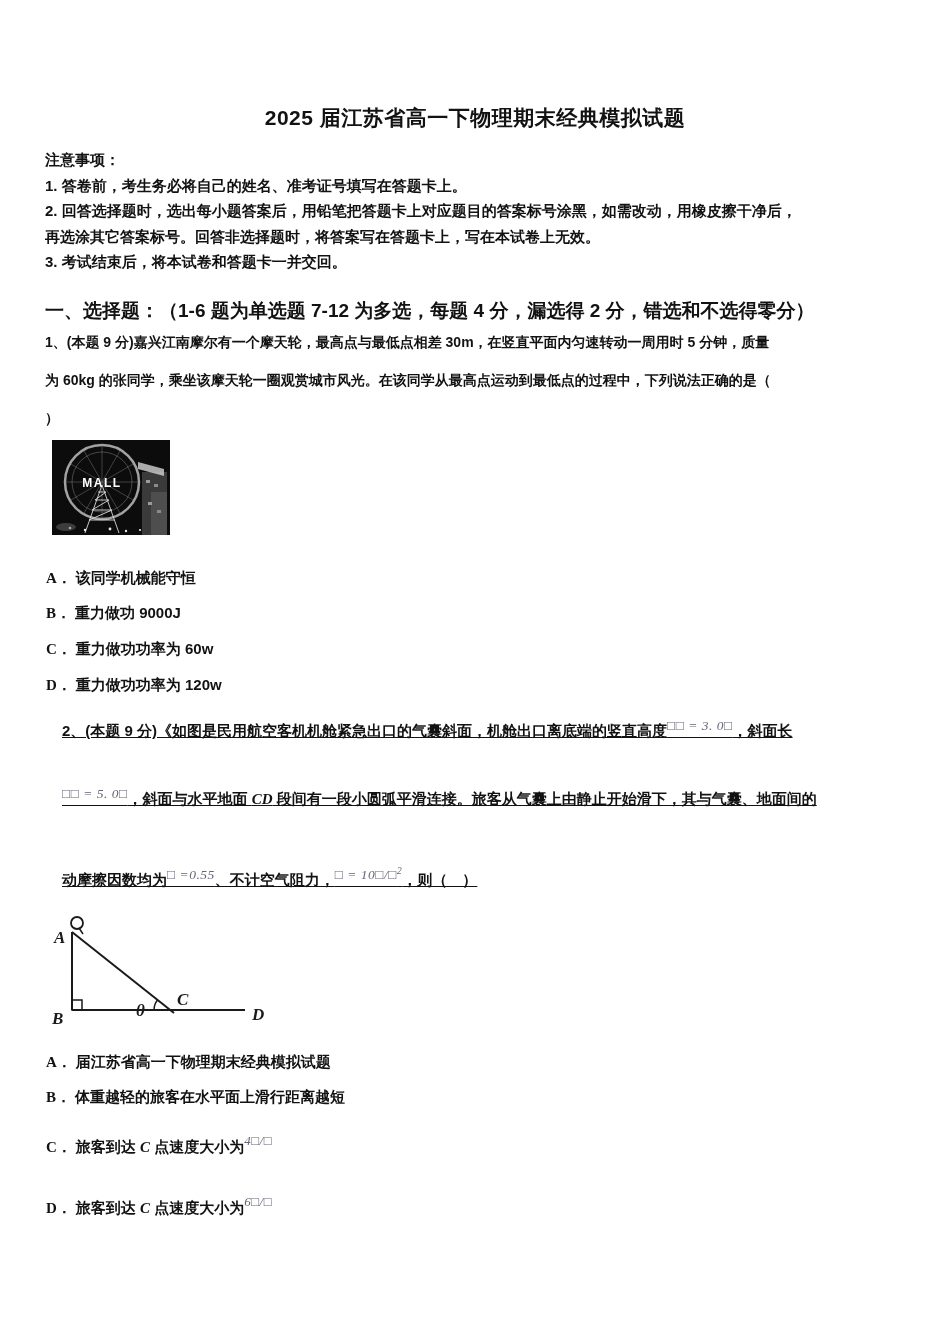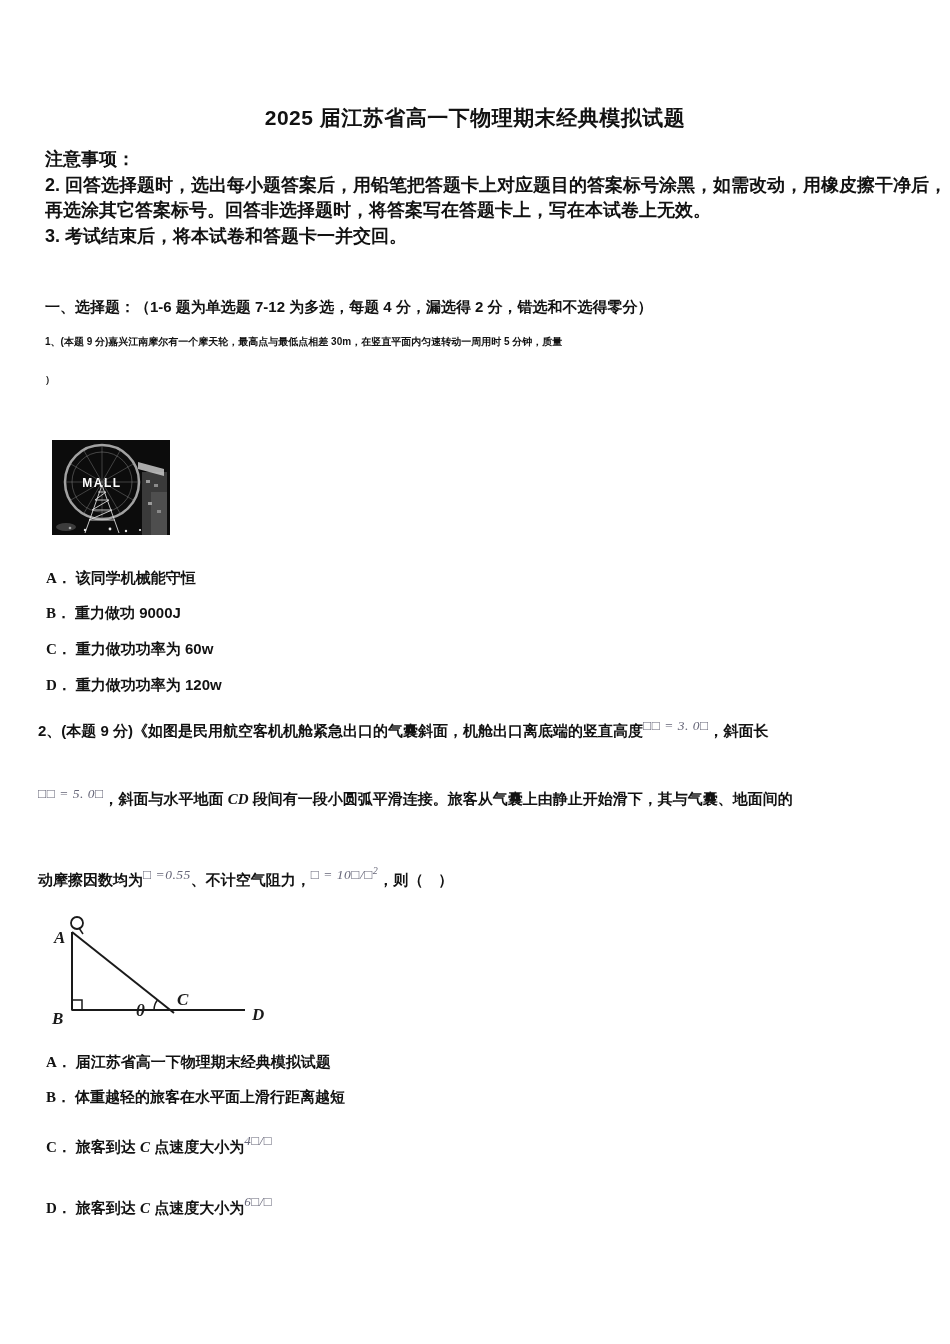--- a/index.html
+++ b/index.html
@@ -6,38 +6,38 @@
   body {
     width:950px; height:1344px; position:relative; overflow:hidden;
     font-family:"Liberation Sans","DejaVu Sans",sans-serif; color:#121212;
   }
   .title {
     position:absolute; top:104px; left:0; width:100%; margin:0;
     text-align:center; font-size:21px; font-weight:700; letter-spacing:0.5px;
   }
   .notice {
     position:absolute; top:147px; left:45px; width:872px;
-    font-size:18px; font-weight:700; line-height:25.6px; white-space:nowrap;
+    font-size:15px; font-weight:700; line-height:25.6px; white-space:nowrap;
   }
   .section-heading {
     position:absolute; top:298px; left:45px;
-    font-size:15px; font-weight:700; white-space:nowrap;
+    font-size:19px; font-weight:700; white-space:nowrap;
   }
   .q1-text {
     position:absolute; top:323px; left:45px; width:880px;
-    font-size:10px; font-weight:700; line-height:38px; white-space:nowrap;
+    font-size:14px; font-weight:700; line-height:38px; white-space:nowrap;
   }
   .ferris-figure { position:absolute; left:52px; top:440px; width:94px; height:95px; }
   .opt-row { position:absolute; left:46px; font-size:15px; font-weight:700; white-space:nowrap; }
   .opt-label { font-family:"Liberation Serif","DejaVu Serif",serif; margin-right:4px; }
   #q1-opt-a{top:569px} #q1-opt-b{top:604px} #q1-opt-c{top:640px} #q1-opt-d{top:676px}
   #q2-opt-a{top:1053px} #q2-opt-b{top:1088px} #q2-opt-c{top:1133px} #q2-opt-d{top:1194px}
   .q2-line {
-    position:absolute; left:38px; width:880px;
-    font-size:15px; font-weight:700; white-space:nowrap;
+    position:absolute; left:62px; width:880px;
+    font-size:15px; font-weight:700; white-space:nowrap;text-decoration:underline;
   }
   #q2-l1{top:718px} #q2-l2{top:786px} #q2-l3{top:864px}
   .formula {
     font-family:"Liberation Serif","DejaVu Serif",serif; font-style:italic;
     font-weight:400; color:#666678; font-size:13.5px;
     vertical-align:6px; letter-spacing:0.5px;
   }
   .f-sup { font-size:10px; font-style:italic; }
   .it { font-family:"Liberation Serif","DejaVu Serif",serif; font-style:italic;margin-top:48px; }
   .opt-sup {
@@ -52,29 +52,31 @@
 </style>
 </head>
 <body>
 
 <div class="page">
 
   <h1 class="title">2025 届江苏省高一下物理期末经典模拟试题</h1>
 
   <div class="notice">
     <div>注意事项：</div>
+    <div>1. 答卷前，考生务必将自己的姓名、准考证号填写在答题卡上。</div>
     <div>2. 回答选择题时，选出每小题答案后，用铅笔把答题卡上对应题目的答案标号涂黑，如需改动，用橡皮擦干净后，</div>
     <div>再选涂其它答案标号。回答非选择题时，将答案写在答题卡上，写在本试卷上无效。</div>
     <div>3. 考试结束后，将本试卷和答题卡一并交回。</div>
   </div>
 
   <div class="section-heading">一、选择题：（1-6 题为单选题 7-12 为多选，每题 4 分，漏选得 2 分，错选和不选得零分）</div>
 
   <div class="q1-text">
     <div>1、(本题 9 分)嘉兴江南摩尔有一个摩天轮，最高点与最低点相差 30m，在竖直平面内匀速转动一周用时 5 分钟，质量</div>
+    <div>为 60kg 的张同学，乘坐该摩天轮一圈观赏城市风光。在该同学从最高点运动到最低点的过程中，下列说法正确的是（</div>
     <div>）</div>
   </div>
 
   <div class="ferris-figure">
     <svg width="118" height="95" viewBox="0 0 118 95">
       <rect x="0" y="0" width="118" height="95" fill="#0c0c0c"></rect>
       <circle cx="50" cy="42" r="37" fill="none" stroke="#bdbdbd" stroke-width="2.5" opacity="0.85"></circle>
       <circle cx="50" cy="42" r="30" fill="none" stroke="#6e6e6e" stroke-width="1" opacity="0.6"></circle>
       <g stroke="#8c8c8c" stroke-width="0.7" opacity="0.6">
         <line x1="50" y1="42" x2="87" y2="42"></line>

